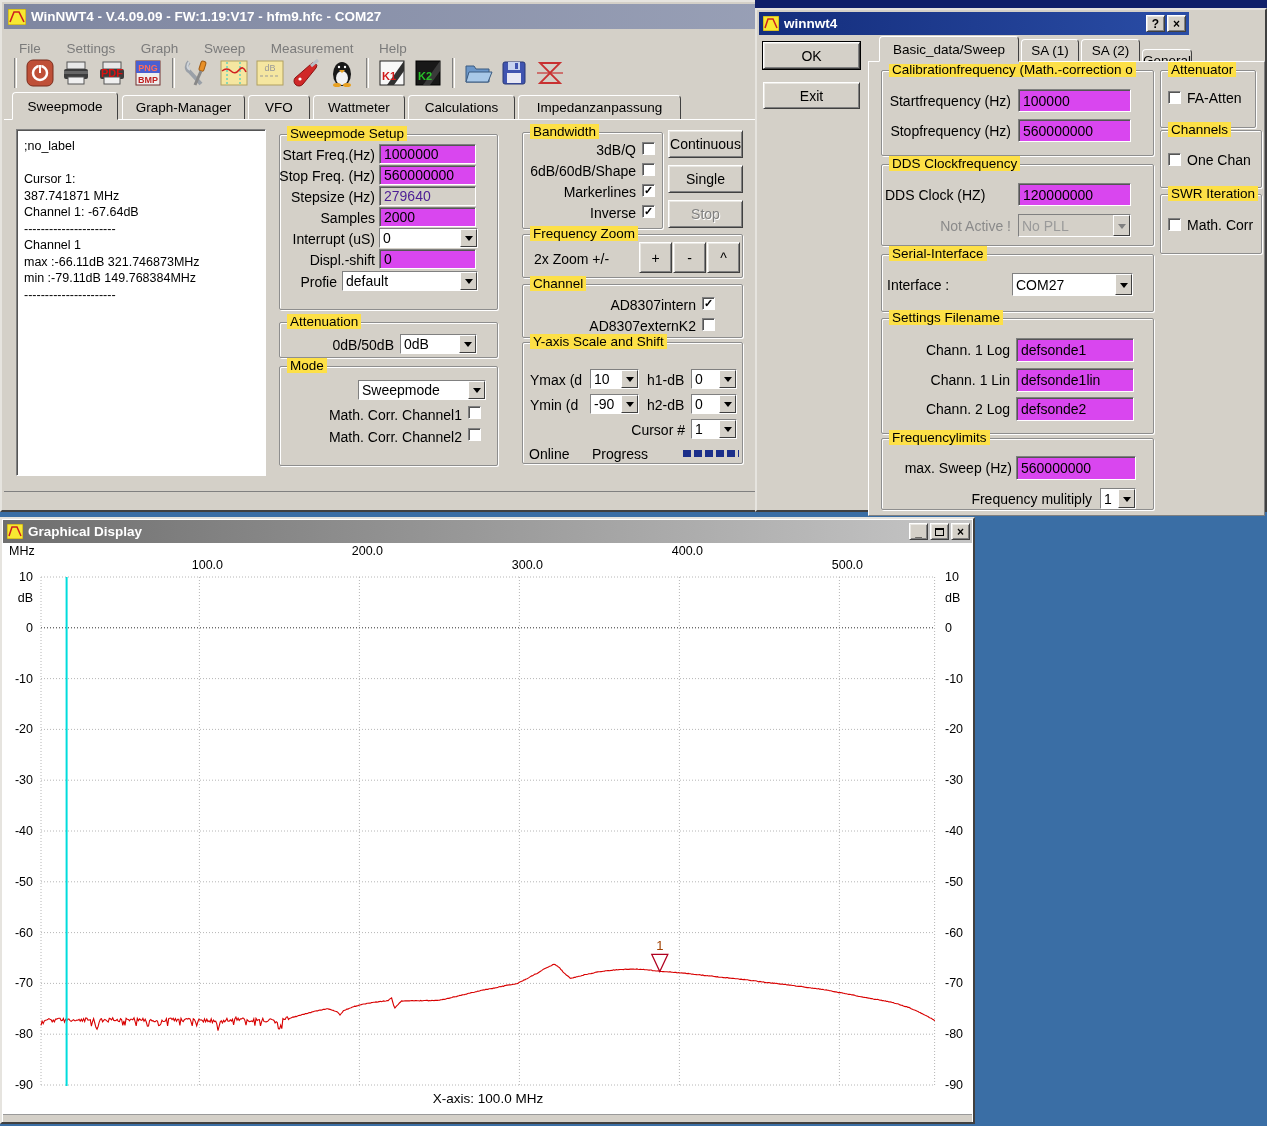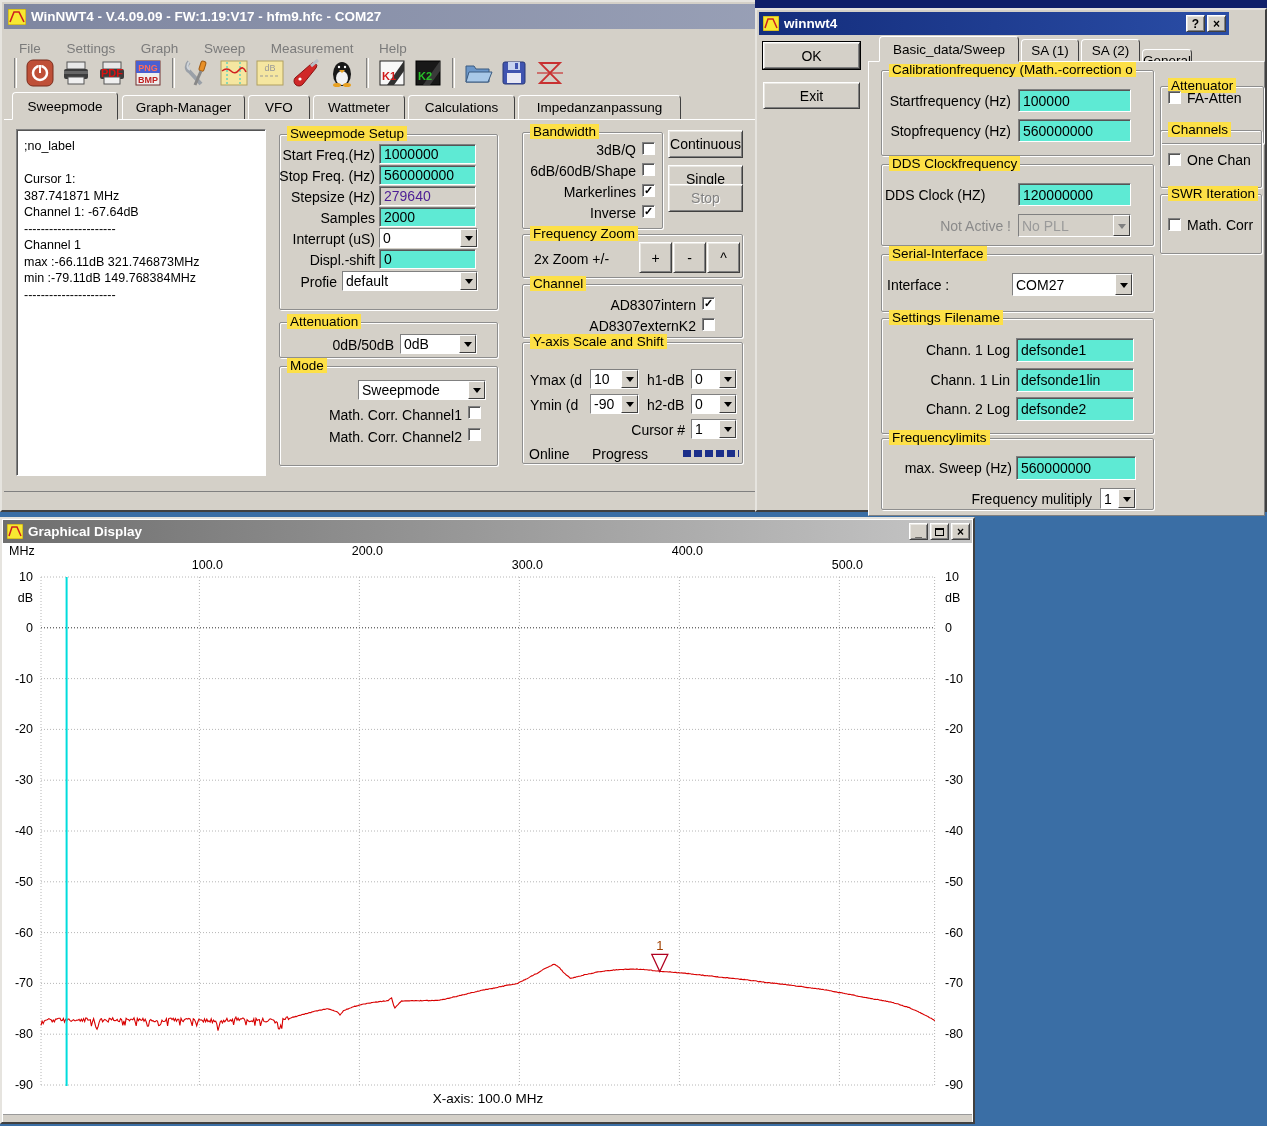--- a/index.html
+++ b/index.html
@@ -2,21 +2,21 @@
 <html><head>
 <meta charset="utf-8">
 <style>
   * { margin:0; padding:0; box-sizing:border-box; }
   html,body { width:1267px; height:1126px; overflow:hidden; }
   body { background:#3a6ea5; font-family:"Liberation Sans",sans-serif; font-size:13px; color:#000; position:relative; }
   .abs { position:absolute; }
 
   
   .win { background:#d4d0c8; }
-  .txt { background:#5eead4; border:1px solid; border-color:#808080 #fff #fff #808080; box-shadow:inset 1px 1px 0 #555; font-size:14px; padding:1px 4px; white-space:nowrap; overflow:hidden; display:flex; align-items:center; }
+  .txt { background:#d946ef; border:1px solid; border-color:#808080 #fff #fff #808080; box-shadow:inset 1px 1px 0 #555; font-size:14px; padding:1px 4px; white-space:nowrap; overflow:hidden; display:flex; align-items:center; }
   .txt.dis { background:#d4d0c8; color:#4c1d95; }
   .btn { background:#d4d0c8; border:1px solid; border-color:#fff #404040 #404040 #fff; box-shadow:inset 1px 1px 0 #e9e7e2, inset -1px -1px 0 #808080; display:flex; align-items:center; justify-content:center; font-size:14px; cursor:default; }
   .btn.dis { color:#808080; text-shadow:1px 1px 0 #fff; }
   .btn.defaultb { outline:1px solid #000; }
   .grp { border:1px solid #8e8e8e; border-radius:2px; box-shadow:inset 1px 1px 0 #fff, 1px 1px 0 #fff; }
   .gt { position:absolute; top:-9px; left:7px; background:#fde047; padding:0 3px; font-size:13.5px; white-space:nowrap; max-width:95%; overflow:hidden; }
   .cmb { display:flex; border:1px solid; border-color:#808080 #fff #fff #808080; box-shadow:inset 1px 1px 0 #555; }
   .cmb .cv { flex:1; background:#fff; font-size:14px; padding:0 3px; display:flex; align-items:center; overflow:hidden; white-space:nowrap; }
   .cmb .cb { width:17px; background:#d4d0c8; border:1px solid; border-color:#fff #404040 #404040 #fff; display:flex; align-items:center; justify-content:center; }
   .cmb .cb:after { content:""; border:4px solid transparent; border-top:5px solid #000; margin-top:5px; }
@@ -309,21 +309,21 @@
       <span>Inverse</span>
     </div>
   <div class="abs chk" style="left:640px;top:203px;">✓</div>
 
   <div class="abs btn" style="left:666px;top:128px;width:75px;height:28px;">
       <span>Continuous</span>
     </div>
   <div class="abs btn" style="left:666px;top:163px;width:75px;height:28px;">
       <span>Single</span>
     </div>
-  <div class="abs btn dis" style="left:666px;top:182px;width:75px;height:28px;">
+  <div class="abs btn dis" style="left:666px;top:198px;width:75px;height:28px;">
       <span>Stop</span>
     </div>
 
   <div class="abs grp" style="left:520px;top:232px;width:221px;height:44px;">
     <span class="gt">Frequency Zoom</span>
   </div>
   <div class="abs lblL" style="left:532px;top:249px;width:100px;"><span>2x Zoom +/-</span></div>
   <div class="abs btn" style="left:637px;top:240px;width:33px;height:31px;">
       <span>+</span>
     </div>
@@ -376,21 +376,21 @@
       <span class="cv">1</span>
       <span class="cb"></span>
     </div>
   <div class="abs lblL" style="left:527px;top:444px;width:60px;"><span>Online</span></div>
   <div class="abs lblL" style="left:590px;top:444px;width:66px;"><span>Progress</span></div>
   <div class="abs dashes" style="left:681px;top:448px;width:56px;height:7px;"></div>
 </div>
 
 <div class="abs" style="left:755px;top:0;width:512px;height:9px;background:#10206a;"></div>
 <div class="abs win" style="left:755px;top:8px;width:512px;height:504px;border:2px solid;border-color:#e6e4df #404040 #404040 #e6e4df;">
-  <div class="abs dlg-tb" style="left:2px;top:2px;width:470px;height:23px;">
+  <div class="abs dlg-tb" style="left:2px;top:2px;width:430px;height:23px;">
     <span class="tbico">
       <svg width="16" height="15">
           <rect x="0" y="0" width="16" height="15" fill="#f7e832" stroke="#b89a10"></rect>
           <path d="M2,12 L5,3 L10,3 L14,12" fill="none" stroke="#cc2020" stroke-width="1.5"></path>
         </svg>
     </span>
     <span>winnwt4</span>
     <span style="flex:1"></span>
     <span class="capbtn">?</span>
     <span class="capbtn" style="margin-right:3px;">×</span>
@@ -426,21 +426,21 @@
   <div class="abs txt" style="left:261px;top:79px;width:113px;height:23px;">
       <span>100000</span>
     </div>
   <div class="abs lblR" style="left:128px;top:113px;width:126px;">
       <span>Stopfrequency (Hz)</span>
     </div>
   <div class="abs txt" style="left:261px;top:109px;width:113px;height:23px;">
       <span>560000000</span>
     </div>
 
-  <div class="abs grp" style="left:403px;top:76px;width:104px;height:58px;">
+  <div class="abs grp" style="left:403px;top:60px;width:96px;height:58px;">
     <span class="gt">Attenuator</span>
   </div>
   <div class="abs chk" style="left:411px;top:81px;"></div>
   <div class="abs lblL" style="left:430px;top:80px;width:70px;"><span>FA-Atten</span></div>
 
   <div class="abs grp" style="left:403px;top:120px;width:102px;height:58px;">
     <span class="gt">Channels</span>
   </div>
   <div class="abs chk" style="left:411px;top:143px;"></div>
   <div class="abs lblL" style="left:430px;top:142px;width:70px;"><span>One Chan</span></div>

